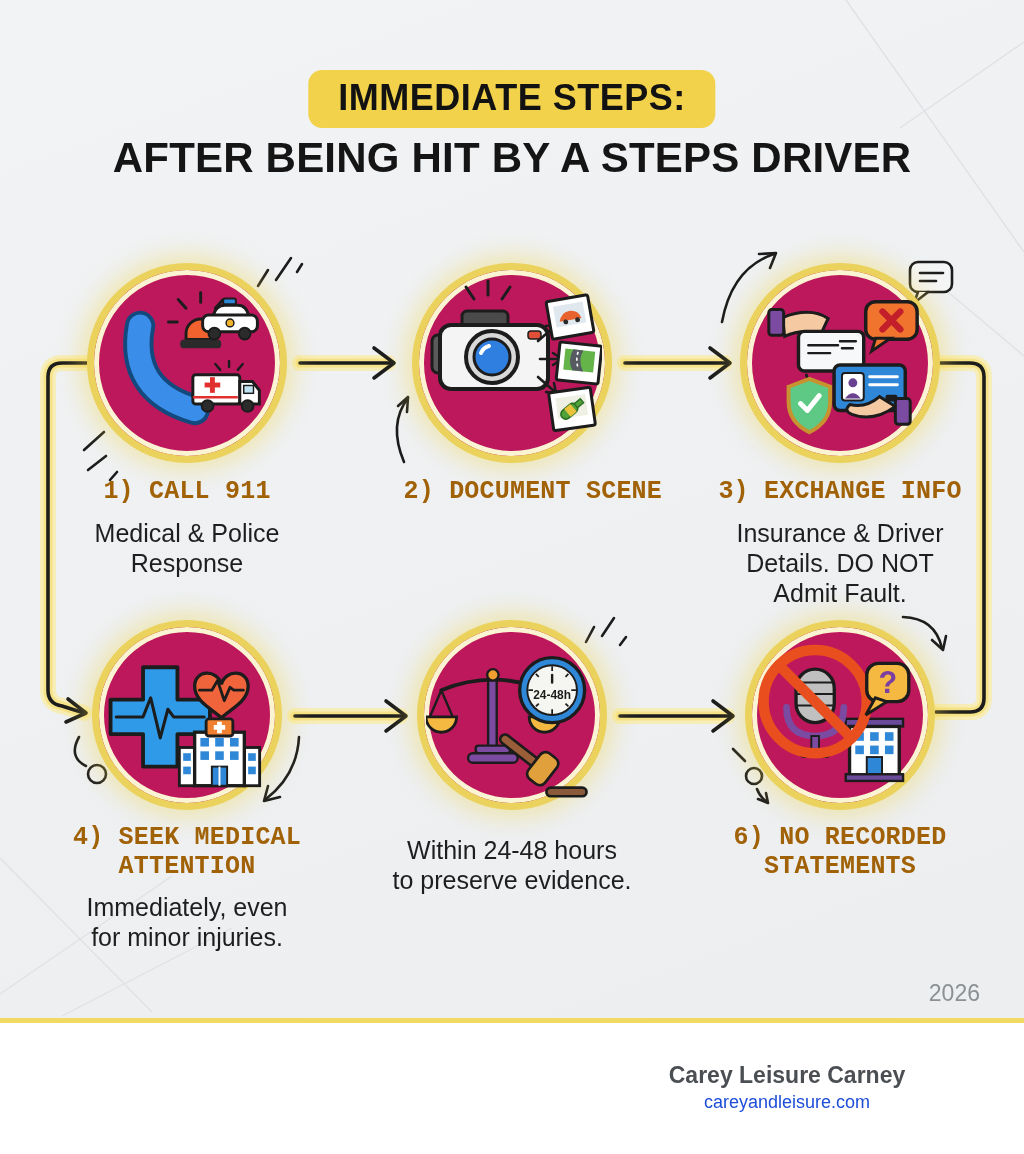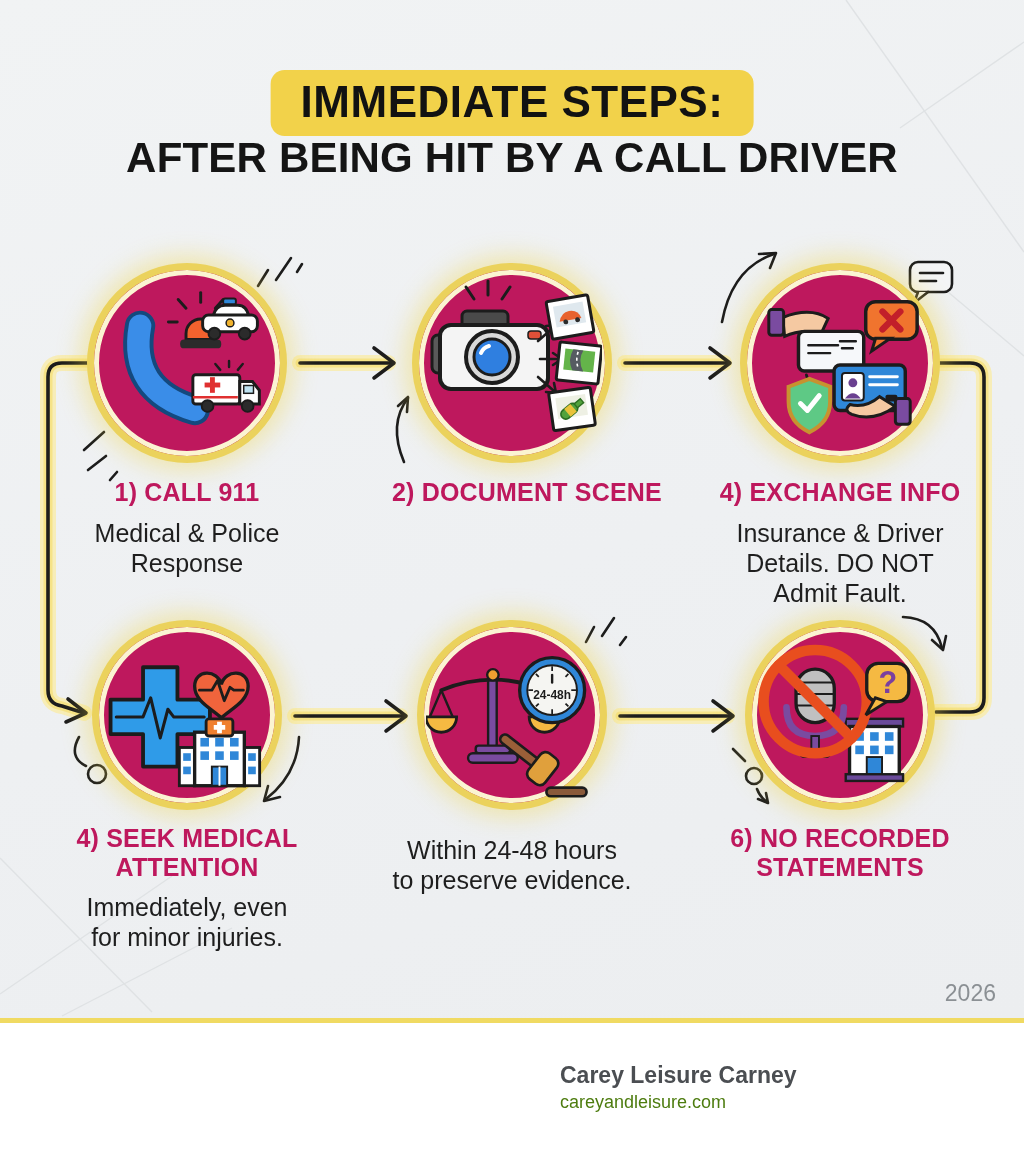--- a/index.html
+++ b/index.html
@@ -3,39 +3,39 @@
 <meta charset="utf-8">
 <style>
   html,body{margin:0;padding:0;}
   body{font-family:"Liberation Sans", sans-serif; background:#ffffff;}
   #canvas{position:relative;width:1024px;height:1154px;overflow:hidden;background:#ffffff;}
   #upper{position:absolute;left:0;top:0;width:1024px;height:1020px;
     background:linear-gradient(160deg,#f1f3f4 0%,#eef0f2 55%,#ecEEf0 100%);}
   
   .title-pill{position:absolute;top:70px;left:50%;transform:translateX(-50%);
     background:#f2d24a;border-radius:14px;padding:7px 30px 9px;white-space:nowrap;}
-  .title-pill span{font-size:44px;font-weight:800;color:#121212;letter-spacing:.5px;text-align:right;}
+  .title-pill span{font-size:36px;font-weight:800;color:#121212;letter-spacing:.5px;text-align:right;}
   .title-sub{position:absolute;top:134px;left:0;width:1024px;text-align:center;
     font-size:42px;font-weight:800;color:#151515;letter-spacing:.2px;white-space:nowrap;}
   
   .bubble{position:absolute;border-radius:50%;background:#be185d;border:7px solid #ebd25c;
     box-shadow:0 0 22px 8px rgba(240,212,74,.38), inset 0 0 0 5px #fbf4d2;}
   .bubble svg{position:absolute;left:50%;top:50%;transform:translate(-50%,-50%);}
   .b-lg{width:186px;height:186px;}
   .b-sm{width:176px;height:176px;}
   
   .step-text{position:absolute;text-align:center;}
-  .step-heading{font-size:25px;font-weight:800;color:#be185d;white-space:pre-line;line-height:1.14;letter-spacing:.2px;}
+  .step-heading{font-size:25px;font-weight:800;color:#a16207;white-space:pre-line;line-height:1.14;letter-spacing:.2px;font-family:Liberation Mono, monospace;}
   .step-desc{font-size:25px;font-weight:400;color:#1e1e1e;white-space:pre-line;line-height:1.2;margin-top:11px;}
   
-  .year{position:absolute;top:980px;right:28px;font-size:23px;color:#8b9094;}
+  .year{position:absolute;top:980px;right:44px;font-size:23px;color:#8b9094;}
   .divider{position:absolute;top:1018px;left:0;width:1024px;height:5px;background:#f0da62;}
-  .credit{position:absolute;top:1062px;left:560px;width:454px;}
+  .credit{position:absolute;top:1062px;left:560px;width:454px;text-align:center;}
   .credit-name{font-size:23px;font-weight:700;color:#4b4e52;}
-  .credit-site{font-size:18px;color:#4d7c0f;margin-top:3px;}
+  .credit-site{font-size:18px;color:#1d4ed8;margin-top:3px;}
   .overlay{position:absolute;left:0;top:0;pointer-events:none;}
 </style>
 </head>
 <body>
 
 <div id="canvas">
   <div id="upper"></div>
 
   <svg class="overlay" width="1024" height="1154">
     <g stroke="#dfe2e4" stroke-width="1.4" fill="none">
@@ -136,21 +136,21 @@
         <path d="M918 292 L914 303 L928 292" fill="#f4f5f6"></path>
         <path d="M920 273 H943"></path>
           <path d="M920 281 H936"></path>
       </g>
     </g>
   </svg>
 
   <div class="title-pill">
     <span>IMMEDIATE STEPS:</span>
   </div>
-  <div class="title-sub">AFTER BEING HIT BY A CALL DRIVER</div>
+  <div class="title-sub">AFTER BEING HIT BY A STEPS DRIVER</div>
 
   <div class="bubble b-lg" style="left:87px;top:263px;">
     <svg width="176" height="176" viewBox="0 0 180 180">
       <path d="M42 52 Q30 118 98 138" stroke="#14497e" stroke-width="31" fill="none" stroke-linecap="round"></path>
       <path d="M42 52 Q30 118 98 138" stroke="#3a8de8" stroke-width="23" fill="none" stroke-linecap="round"></path>
       <g transform="translate(104,58)">
         <g stroke="#1c1c1c" stroke-width="3" stroke-linecap="round">
           <path d="M0 -30 V-40"></path>
             <path d="M-15 -24 L-23 -33"></path>
             <path d="M15 -24 L23 -33"></path>
@@ -367,21 +367,21 @@
 
   <div class="step-text" style="left:37px;top:478px;width:300px;">
     <div class="step-heading">1) CALL 911</div>
     <div class="step-desc">Medical &amp; Police
 Response</div>
   </div>
   <div class="step-text" style="left:362px;top:478px;width:300px;text-align:right;">
     <div class="step-heading">2) DOCUMENT SCENE</div>
   </div>
   <div class="step-text" style="left:690px;top:478px;width:300px;">
-    <div class="step-heading">4) EXCHANGE INFO</div>
+    <div class="step-heading">3) EXCHANGE INFO</div>
     <div class="step-desc">Insurance &amp; Driver
 Details. DO NOT
 Admit Fault.</div>
   </div>
   <div class="step-text" style="left:37px;top:824px;width:300px;text-align:center;">
     <div class="step-heading">4) SEEK MEDICAL
 ATTENTION</div>
     <div class="step-desc">Immediately, even
 for minor injuries.</div>
   </div>

